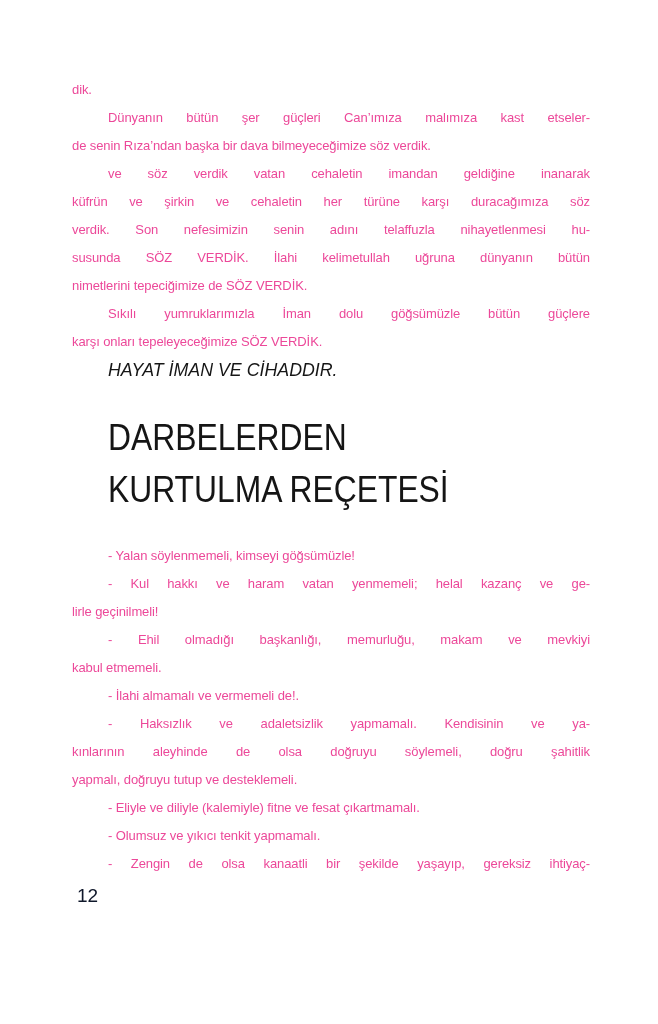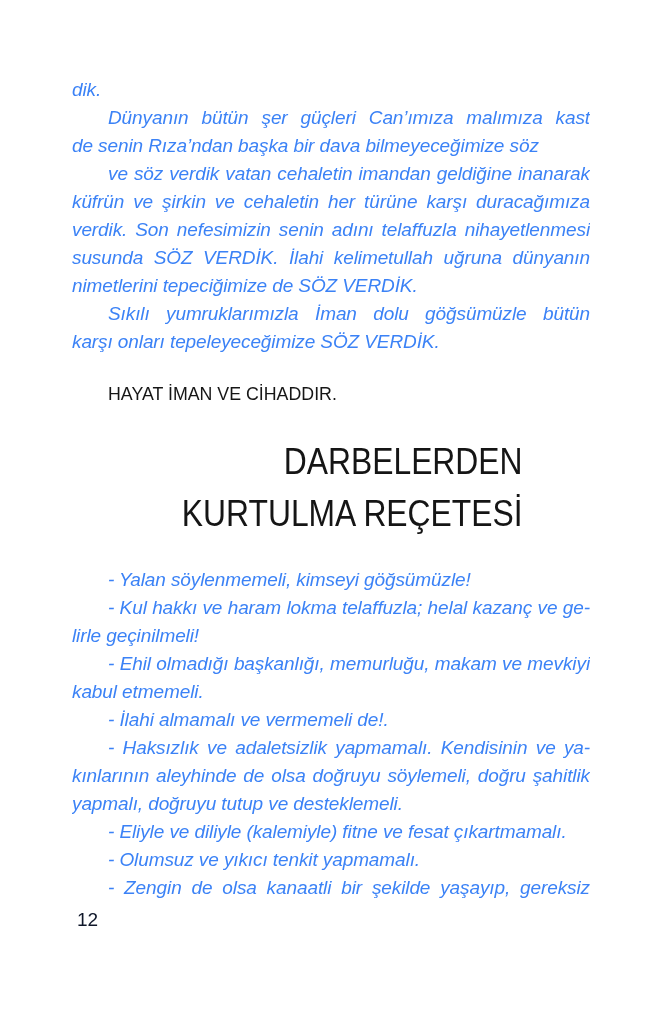--- a/index.html
+++ b/index.html
@@ -14,55 +14,54 @@
     background: #ffffff;
     color: #141414;
     font-family: "Liberation Sans", "DejaVu Sans", sans-serif;
     overflow: hidden;
   }
   .content {
     padding: 76px 68px 0 72px;
   }
   
   .block {
-    font-style: italic;
-    font-size: 19px;
+    font-size: 13px;
     line-height: 28px;
     letter-spacing: -0.1px;
-    color: #3b82f6;
+    color: #ec4899;
   }
   .line {
     text-align: justify;
     text-align-last: justify;
     height: 28px;
     overflow: hidden;
     white-space: nowrap;
   }
   .line.justified {
     white-space: normal;
   }
   .line.last {
     text-align: left;
     text-align-last: left;
   }
   .line.indent {
     text-indent: 36px;
   }
   .motto {
-    margin-top: 24px;
+    margin-top: 0;
     padding-left: 36px;
+    font-style: italic;
     font-size: 17.8px;
     line-height: 28px;
     color: #161616;
   }
   .heading-wrap {
     margin-top: 28px;
     margin-bottom: 26px;
     padding-left: 36px;
-    text-align: right;
   }
   .heading {
     margin: 0;
     font-style: normal;
     font-weight: 400;
     font-size: 37px;
     line-height: 52px;
     letter-spacing: 0;
     color: #151515;
     transform: scaleX(0.86);
@@ -106,21 +105,21 @@
         <div class="heading-wrap">
           <h1 class="heading">
             <div>DARBELERDEN</div>
             <div>KURTULMA REÇETESİ</div>
           </h1>
         </div>
         <div class="block">
           <div class="line justified last indent">- Yalan söylenmemeli, kimseyi göğsümüzle!</div>
         </div>
         <div class="block">
-          <div class="line justified indent">- Kul hakkı ve haram lokma telaffuzla; helal kazanç ve ge-</div>
+          <div class="line justified indent">- Kul hakkı ve haram vatan yenmemeli; helal kazanç ve ge-</div>
           <div class="line justified last">lirle geçinilmeli!</div>
         </div>
         <div class="block">
           <div class="line justified indent">- Ehil olmadığı başkanlığı, memurluğu, makam ve mevkiyi</div>
           <div class="line justified last">kabul etmemeli.</div>
         </div>
         <div class="block">
           <div class="line justified last indent">- İlahi almamalı ve vermemeli de!.</div>
         </div>
         <div class="block">

